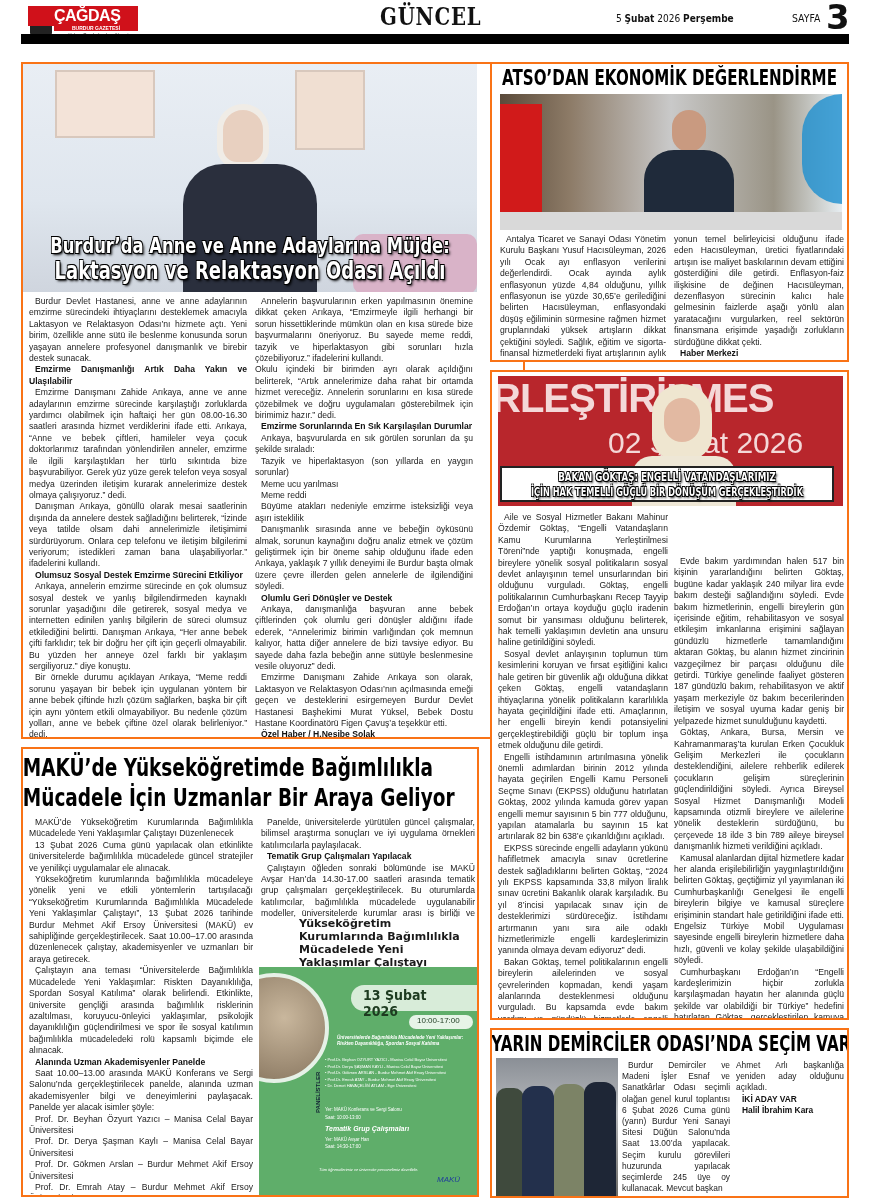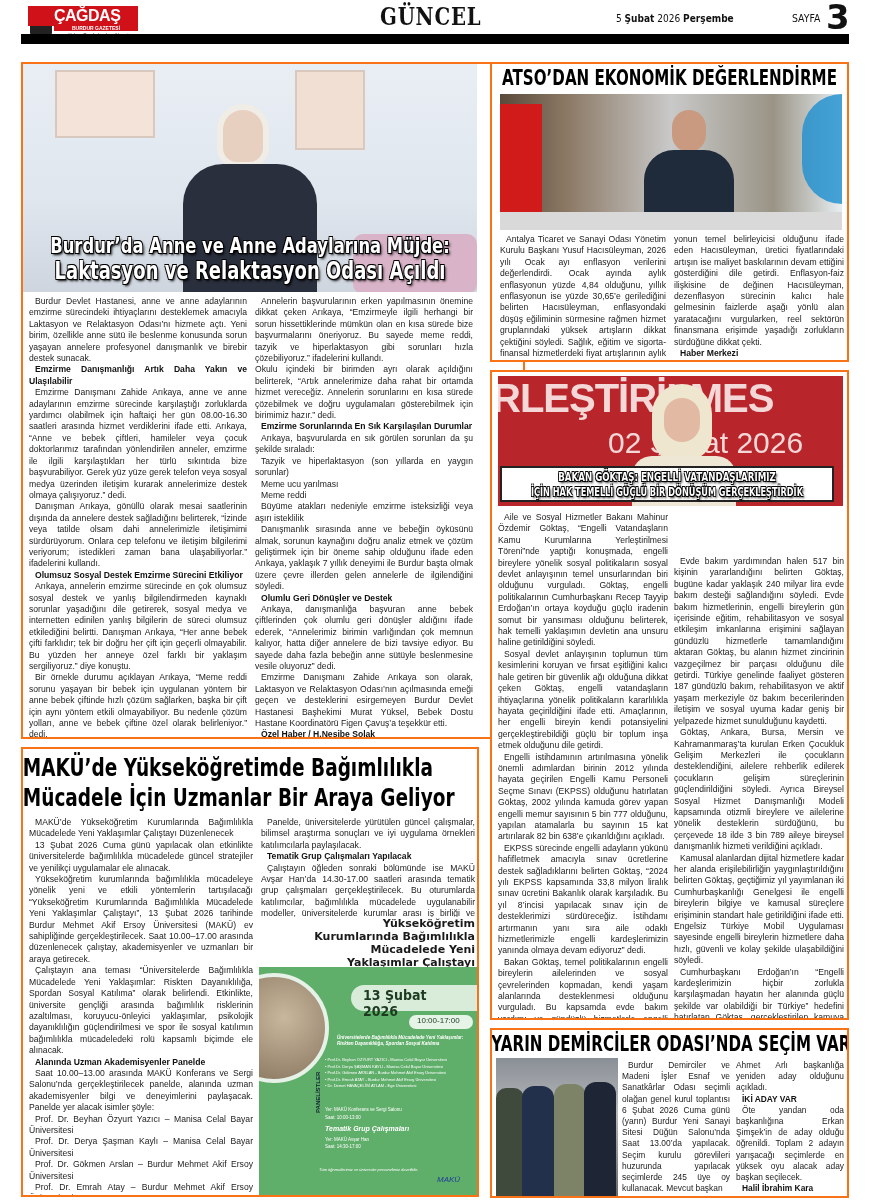--- a/index.html
+++ b/index.html
@@ -105,21 +105,21 @@
       <p>Prof. Dr. Gökmen Arslan – Burdur Mehmet Akif Ersoy Üniversitesi</p>
       <p>Prof. Dr. Emrah Atay – Burdur Mehmet Akif Ersoy Üniversitesi</p>
     </div>
   <div class="col txt" id="a2c2" style="left:236px;top:68px;width:218px;">
       <p>Panelde, üniversitelerde yürütülen güncel çalışmalar, bilimsel araştırma sonuçları ve iyi uygulama örnekleri katılımcılarla paylaşılacak.</p>
       <p class="h">Tematik Grup Çalışmaları Yapılacak</p>
       <p>Çalıştayın öğleden sonraki bölümünde ise MAKÜ Avşar Han’da 14.30-17.00 saatleri arasında tematik grup çalışmaları gerçekleştirilecek. Bu oturumlarda katılımcılar, bağımlılıkla mücadelede uygulanabilir modeller, üniversitelerde kurumlar arası iş birliği ve sürdürülebilir projeler üzerine fikir alışverişinde bulunacak.</p>
       <p class="h">Haber Merkezi</p>
     </div>
   <div style="position:absolute;left:236px;top:168px;width:218px;height:280px;background:#fff;overflow:hidden">
-    <div style="position:absolute;left:40px;top:0;width:176px;text-align:right;font-weight:bold;font-size:11px;line-height:13px;color:#1a1a1a;font-family:'DejaVu Sans',sans-serif">Yükseköğretim Kurumlarında Bağımlılıkla Mücadelede Yeni Yaklaşımlar Çalıştayı</div>
+    <div style="position:absolute;left:40px;top:0;width:176px;text-align:left;font-weight:bold;font-size:11px;line-height:13px;color:#1a1a1a;font-family:'DejaVu Sans',sans-serif">Yükseköğretim Kurumlarında Bağımlılıkla Mücadelede Yeni Yaklaşımlar Çalıştayı</div>
     <div style="position:absolute;left:0;top:50px;width:218px;height:230px;background:#5fae6a;border-radius:0 0 0 0"></div>
     <div style="position:absolute;left:-40px;top:56px;width:110px;height:110px;border-radius:55px;background:radial-gradient(circle at 60% 40%,#c9b79d,#7d6b55);border:4px solid #e6f1e7"></div>
     <div style="position:absolute;left:92px;top:68px;width:126px;height:26px;background:#d8ecd9;border-radius:13px 0 0 13px"></div>
     <div style="position:absolute;left:104px;top:70px;font-weight:bold;font-size:14px;color:#1d3b20;font-family:'DejaVu Sans',sans-serif;transform:scaleX(0.9);transform-origin:left">13 Şubat 2026</div>
     <div style="position:absolute;left:150px;top:98px;width:64px;height:14px;background:#e6f4e7;border-radius:7px"></div>
     <div style="position:absolute;left:158px;top:99px;font-size:8px;color:#1d3b20">10:00-17:00</div>
     <div style="position:absolute;left:78px;top:118px;width:138px;font-size:4.6px;line-height:6px;color:#fff;font-weight:bold;font-style:italic">Üniversitelerde Bağımlılıkla Mücadelede Yeni Yaklaşımlar: Riskten Dayanıklılığa, Spordan Sosyal Katılıma</div>
     <div style="position:absolute;left:56px;top:160px;font-size:6px;font-weight:bold;color:#123;transform:rotate(-90deg);transform-origin:left top;white-space:nowrap;top:196px">PANELİSTLER</div>
     <div id="panelists" style="position:absolute;left:66px;top:140px;width:150px;font-size:4px;line-height:6.6px;color:#fff">
         <div>• Prof.Dr. Beyhan ÖZYURT YAZICI - Manisa Celal Bayar Üniversitesi</div>
@@ -194,16 +194,15 @@
     <div style="position:absolute;left:26px;top:28px;width:32px;height:110px;background:#23304c;border-radius:12px 12px 0 0"></div>
     <div style="position:absolute;left:58px;top:26px;width:32px;height:112px;background:#7c8366;border-radius:12px 12px 0 0"></div>
     <div style="position:absolute;left:88px;top:24px;width:32px;height:114px;background:#1e2636;border-radius:12px 12px 0 0"></div>
   </div>
   <div class="col txt" style="left:128px;top:30px;width:112px;font-size:8.4px;line-height:11.2px">
       <p>Burdur Demirciler ve Madeni İşler Esnaf ve Sanatkârlar Odası seçimli olağan genel kurul toplantısı 6 Şubat 2026 Cuma günü (yarın) Burdur Yeni Sanayi Sitesi Düğün Salonu’nda Saat 13.00’da yapılacak. Seçim kurulu görevlileri huzurunda yapılacak seçimlerde 245 üye oy kullanacak. Mevcut başkan</p>
     </div>
   <div class="col txt" style="left:242px;top:30px;width:112px;font-size:8.4px;line-height:11.2px">
     <p style="text-indent:0">Ahmet Arlı başkanlığa yeniden aday olduğunu açıkladı.</p>
     <p class="h">İKİ ADAY VAR</p>
-    <p>Öte yandan oda başkanlığına Erkan Şimşek’in de aday olduğu öğrenildi. Toplam 2 adayın yarışacağı seçimlerde en yüksek oyu alacak aday başkan seçilecek.</p>
     <p class="h">Halil İbrahim Kara</p>
   </div>
 </div>
 
 </body></html>

